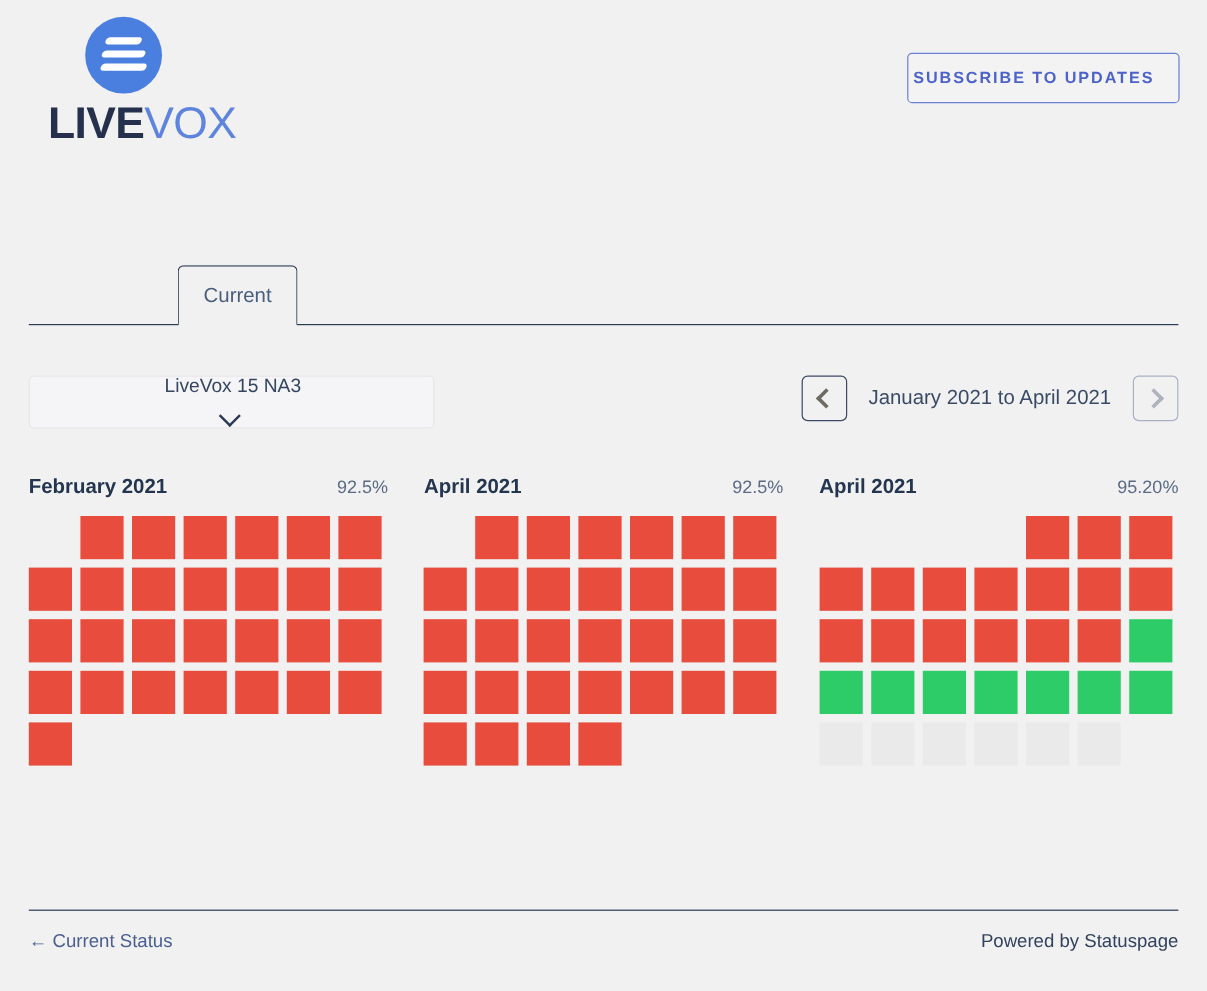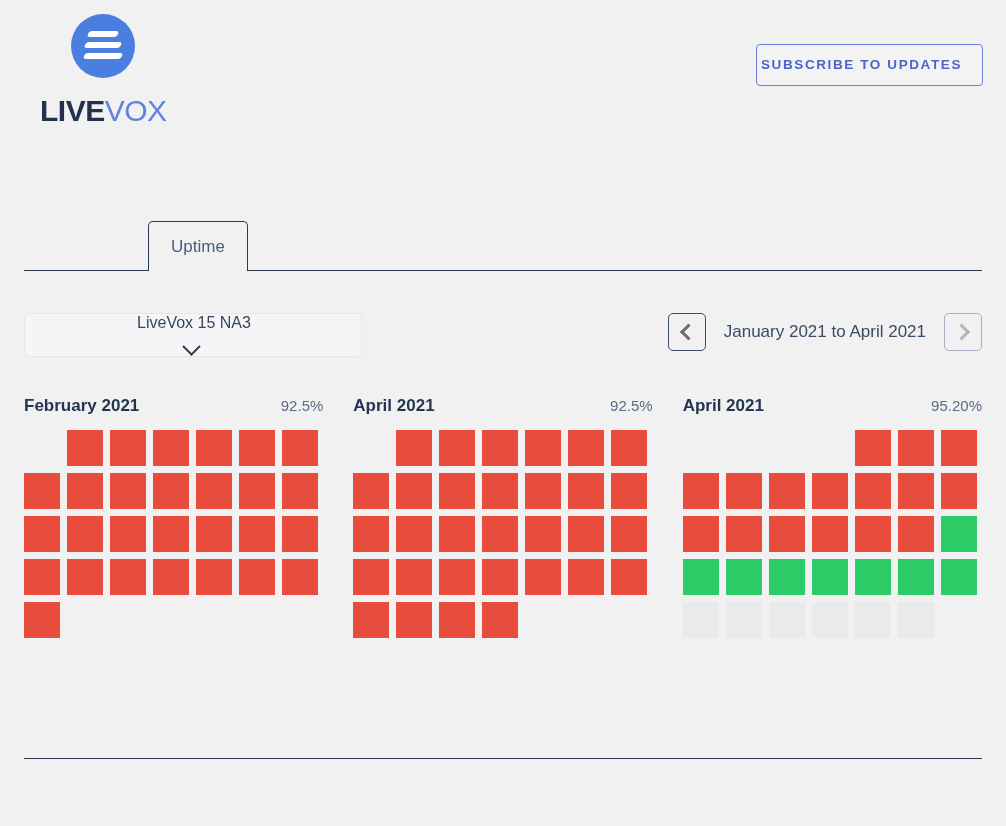--- a/index.html
+++ b/index.html
@@ -52,22 +52,22 @@
     width: 38px;
     height: 6px;
     background: #ffffff;
     border-radius: 3px;
   }
   .logo-mark .w1 { top: 17px; width: 30px; left: 17px; transform: skewX(-22deg); }
   .logo-mark .w2 { top: 28px; width: 36px; left: 14px; transform: skewX(-22deg); }
   .logo-mark .w3 { top: 39px; width: 38px; left: 13px; transform: skewX(-22deg); }
 
   .logo-text {
-    margin-top: 18px;
-    font-size: 30px;
+    margin-top: 6px;
+    font-size: 37px;
     font-weight: bold;
     letter-spacing: -0.5px;
     line-height: 1;
     white-space: nowrap;
   }
   .logo-text .live { color: #25314c; }
   .logo-text .vox  { color: #5f84dd; font-weight: normal; }
 
   .subscribe-btn {
     position: absolute;
@@ -295,21 +295,21 @@
         <div class="wave w3"></div>
       </div>
       <div class="logo-text"><span class="live">LIVE</span><span class="vox">VOX</span></div>
     </div>
     <button class="subscribe-btn">SUBSCRIBE TO UPDATES</button>
   </div>
 
   <div class="tabbar">
     <div class="underline"></div>
     <div class="tab tab-uptime">
-      <span>Uptime</span>
+      <span>Current</span>
     </div>
   </div>
 
   <div class="controls">
     <div class="component-select">
       <span>LiveVox 15 NA3</span>
       <span class="chevron-down"></span>
     </div>
     <div class="range-nav">
       <div class="nav-btn nav-prev">
@@ -439,15 +439,19 @@
           <div class="day" style="background: rgb(234, 234, 234);"></div>
           <div class="day" style="background: rgb(234, 234, 234);"></div>
           <div class="day" style="background: rgb(234, 234, 234);"></div>
           <div class="day" style="background: rgb(234, 234, 234);"></div>
         </div>
       </div>
     </div>
 
   <div class="footer">
     <div class="footer-rule"></div>
+    <div class="footer-row">
+      <a class="current-status">← Current Status</a>
+      <span class="powered">Powered by Statuspage</span>
+    </div>
   </div>
 
 </div>
 
 </body></html>

